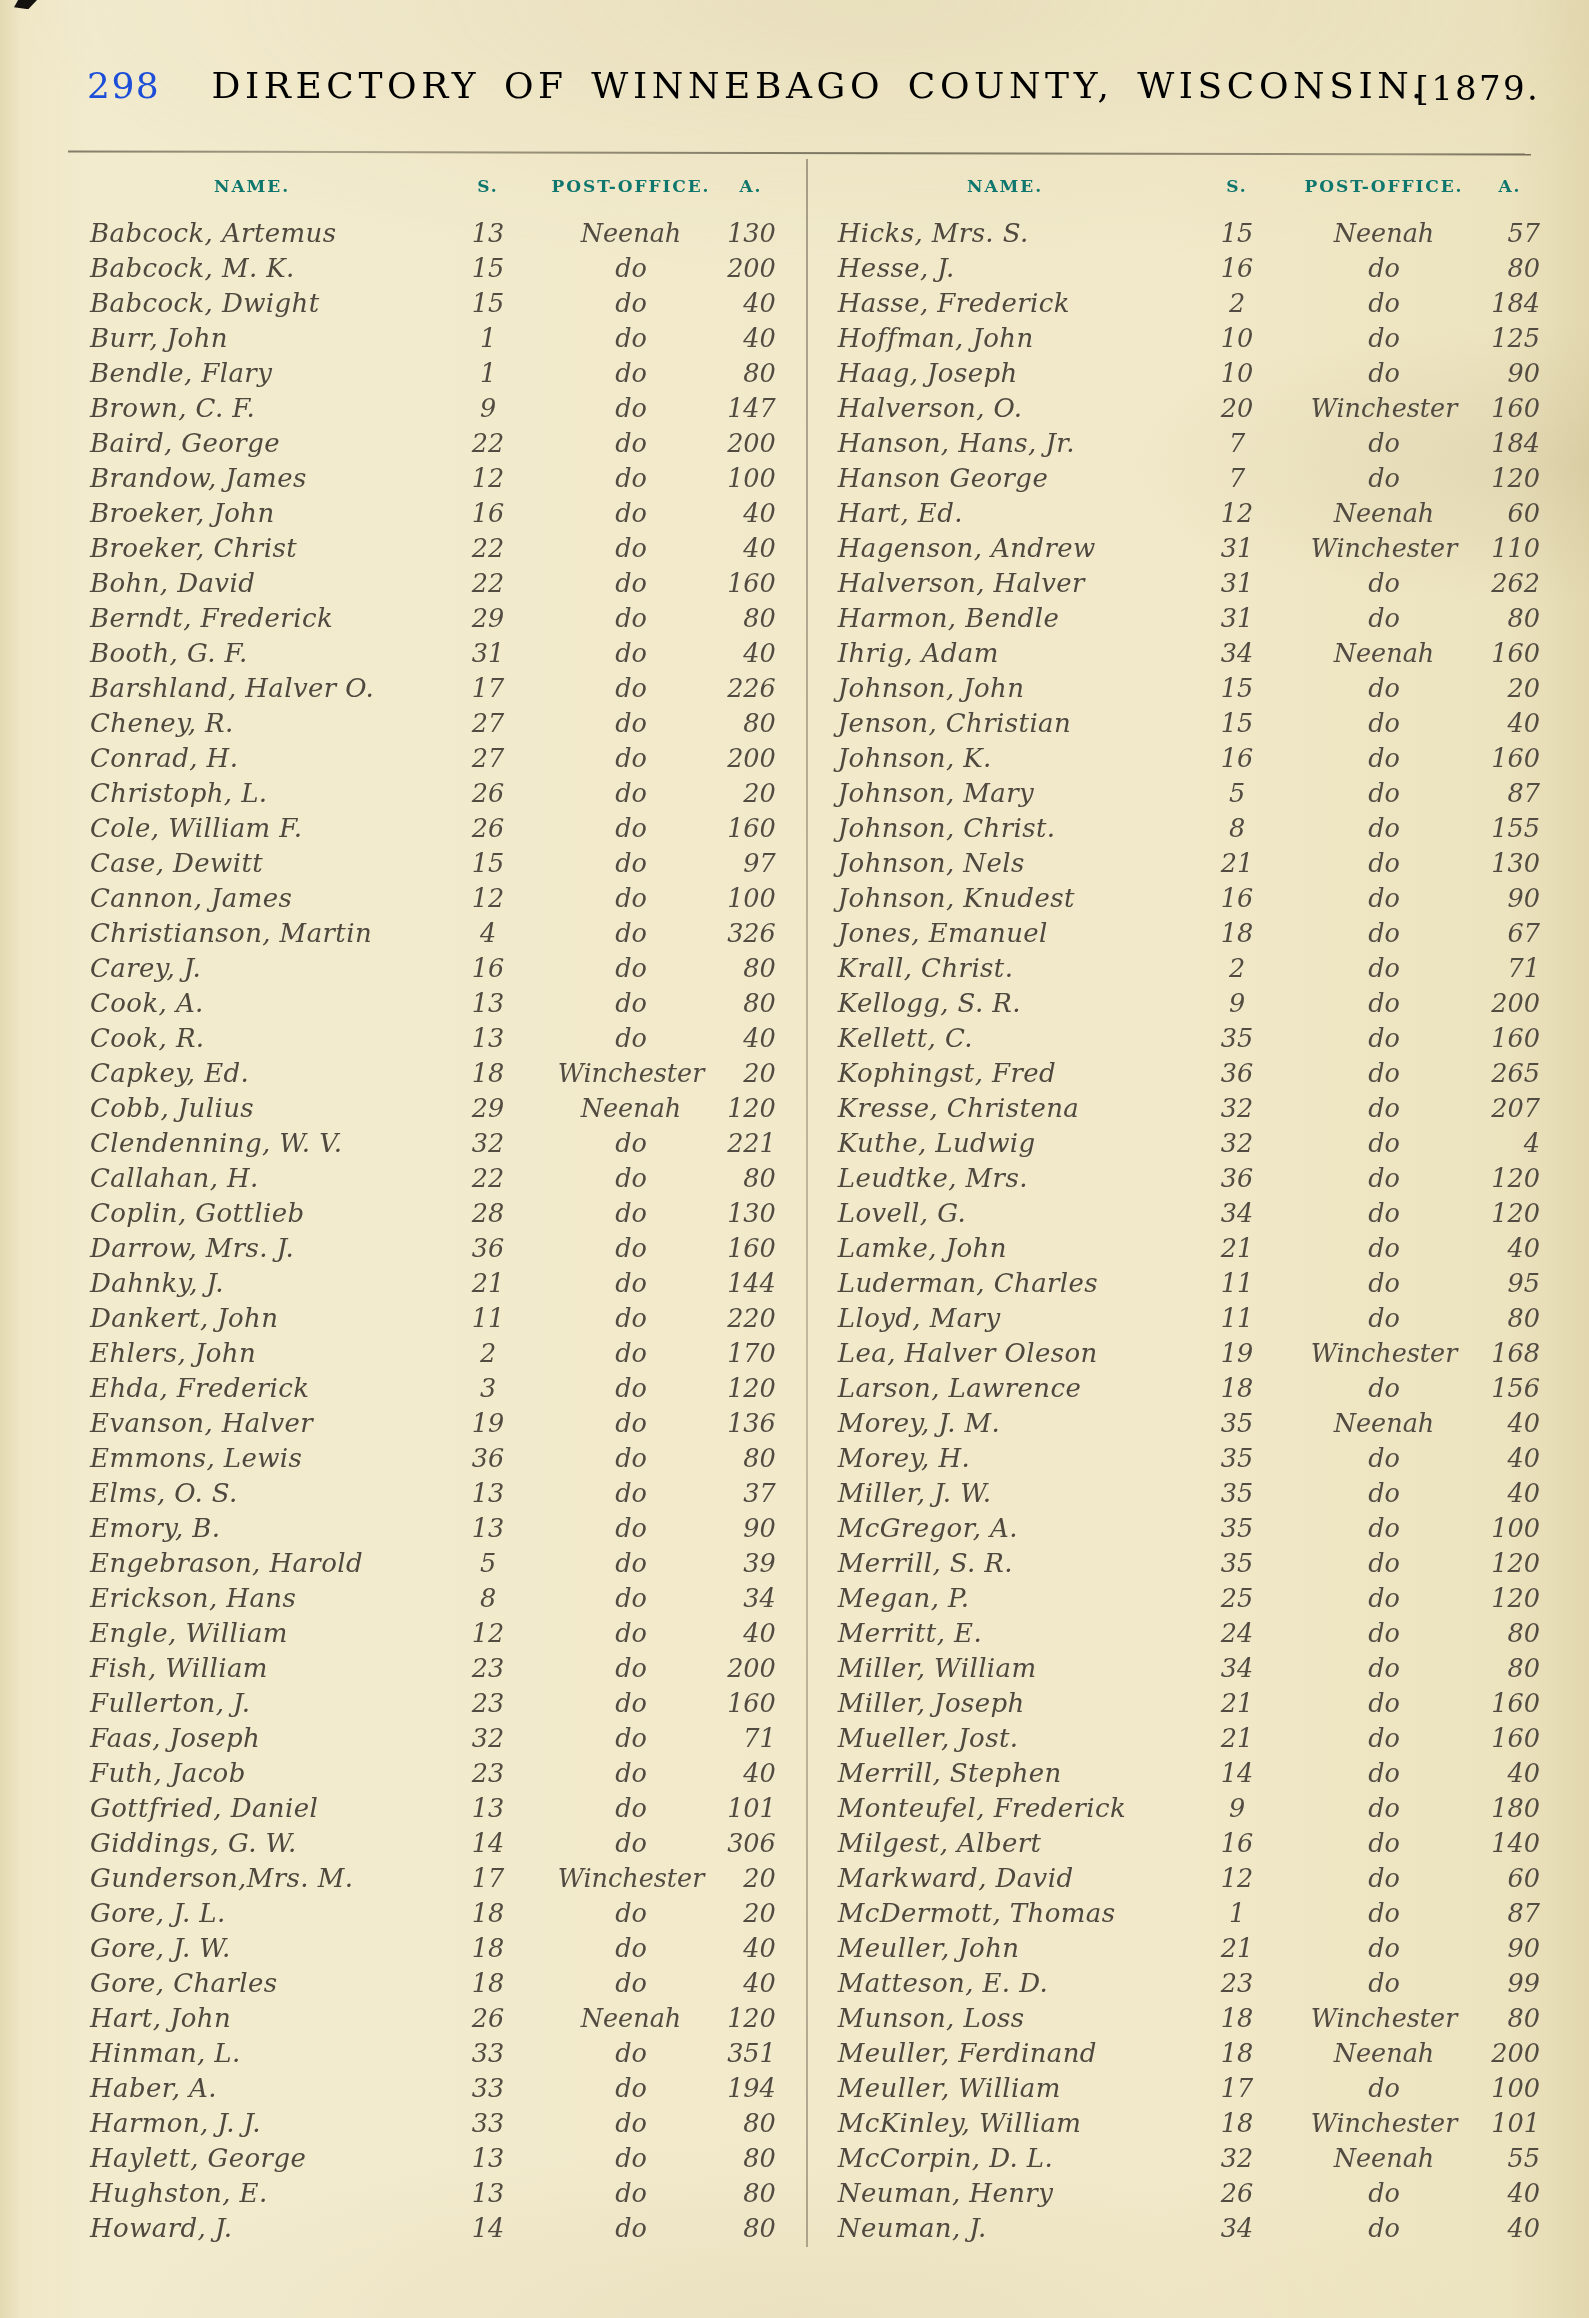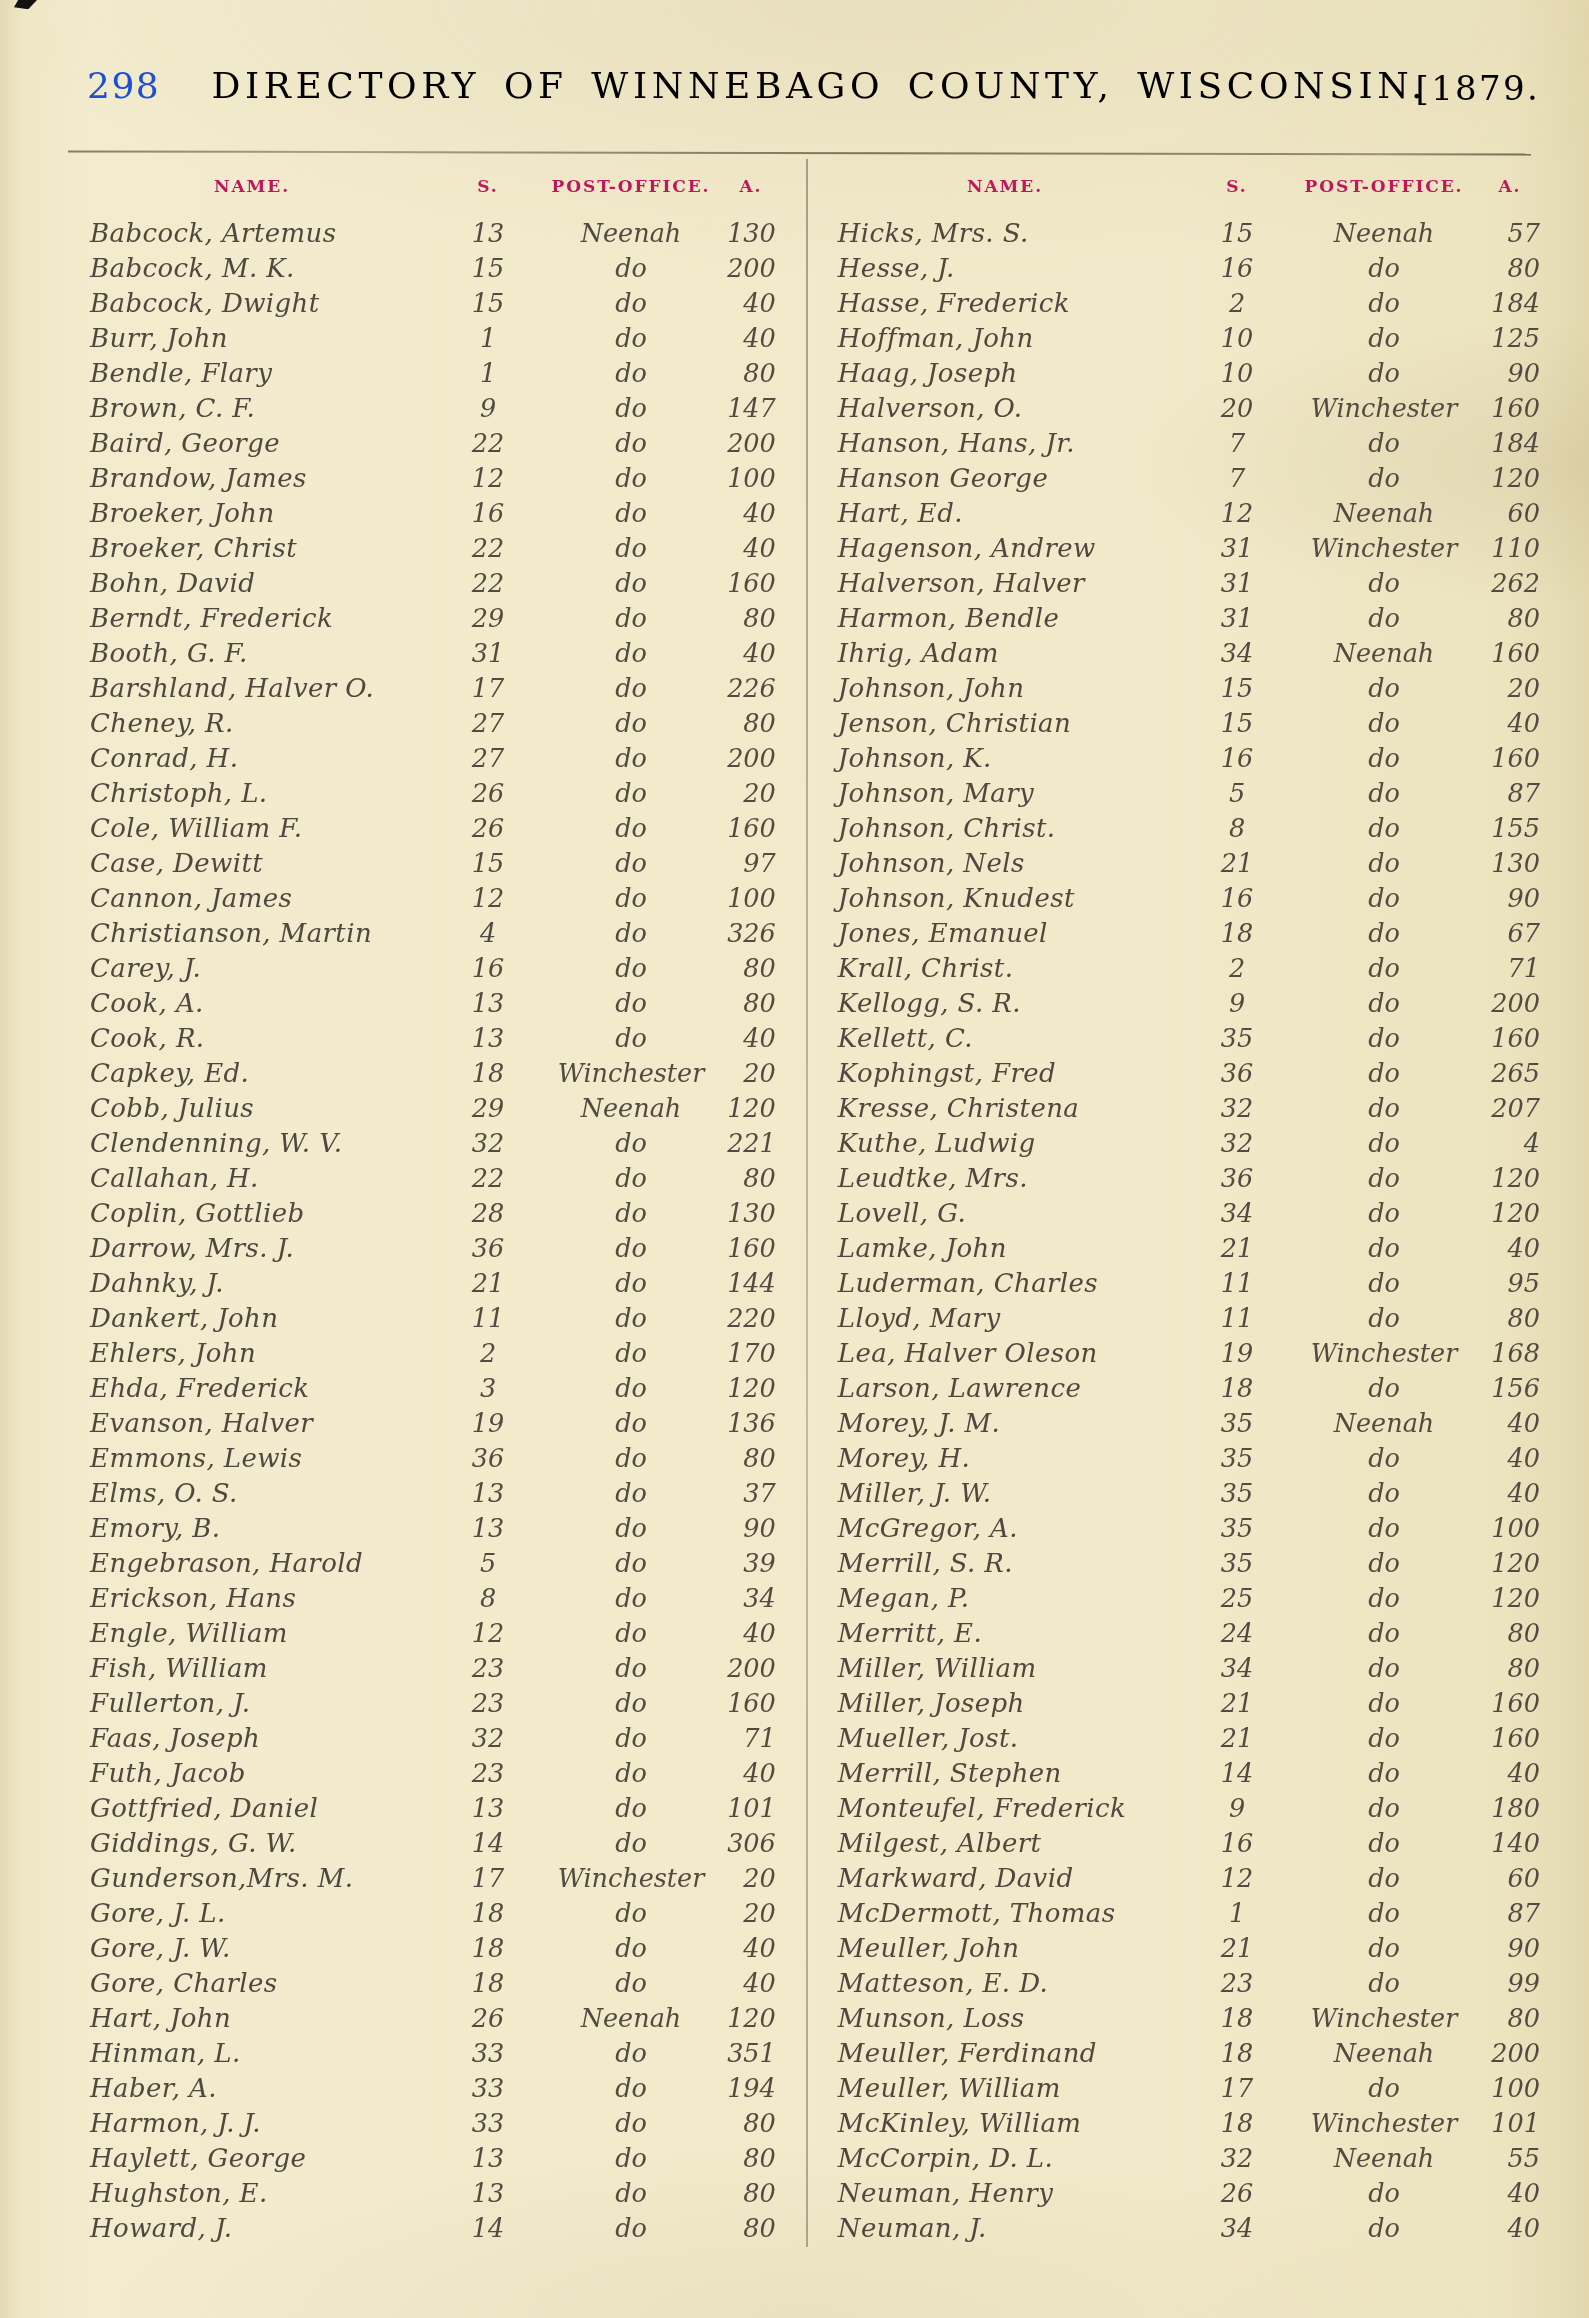--- a/index.html
+++ b/index.html
@@ -22,21 +22,21 @@
   .title{position:absolute;left:50%;top:65px;transform:translateX(-48%);
     font-size:36px;letter-spacing:4.6px;word-spacing:7.7px;color:#000000;white-space:nowrap;text-align:right;}
   .year{position:absolute;right:50px;top:68px;font-size:34px;letter-spacing:2.3px;color:#000000;margin-left:23px;}
   .top-rule{position:absolute;left:68px;top:152px;width:1463px;height:2.3px;
     background:linear-gradient(90deg, rgba(95,88,70,.75), rgba(95,88,70,.5) 18%, rgba(95,88,70,.8) 55%, rgba(95,88,70,.6) 90%, rgba(95,88,70,.85));
     transform:rotate(0.12deg);}
   .col-divider{position:absolute;left:806px;top:159px;width:1.5px;height:2088px;
     background:linear-gradient(180deg, rgba(105,97,80,.55), rgba(105,97,80,.35) 60%, rgba(105,97,80,.5));}
 
   .hdr{position:absolute;top:176px;display:grid;font-size:17px;letter-spacing:1.9px;
-    color:#be185d;font-weight:bold;}
+    color:#0f766e;font-weight:bold;}
   .hdr-left{left:70px;width:712px;grid-template-columns:364px 108px 178px 62px;}
   .hdr-right{left:827px;width:716px;grid-template-columns:356px 108px 186px 66px;}
   .hdr div{text-align:center;}
 
   .rows{position:absolute;width:712px;}
   .rows-left{left:70px;top:218px;font-style:italic;}
   .rows-right{left:827px;top:218px;width:716px;}
   .row{display:grid;align-items:baseline;}
   .rows-left .row{grid-template-columns:364px 108px 178px 62px;height:35px;}
   .rows-right .row{grid-template-columns:356px 108px 186px 66px;height:35px;font-style:italic;}

